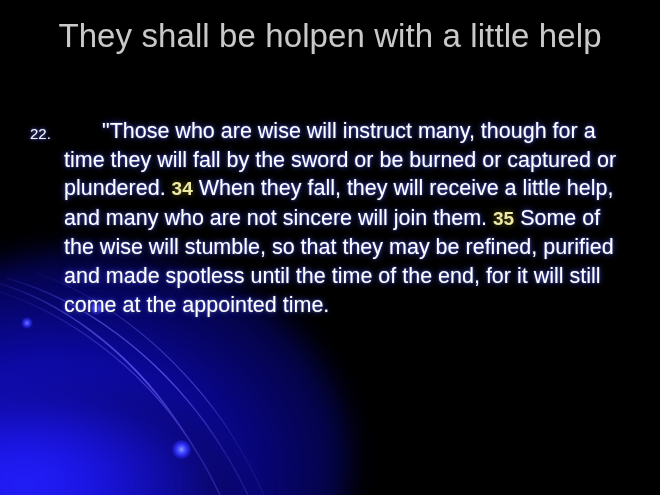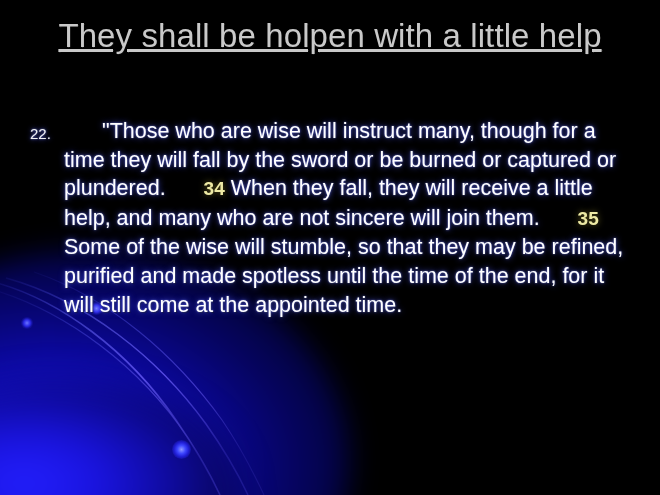--- a/index.html
+++ b/index.html
@@ -87,21 +87,20 @@
     top: 16px;
     width: 604px;
     text-align: center;
     color: #c9c9c9;
     font-size: 33px;
     line-height: 40px;
     font-weight: normal;
     letter-spacing: 0.1px;
     text-shadow: 2px 2px 1px rgba(0,0,0,0.95),
                  1px 1px 0 rgba(60,60,60,0.6);
-    text-decoration: underline;
   }
 
   
   .body-block {
     position: absolute;
     left: 30px;
     top: 117px;
     width: 600px;
     display: flex;
     align-items: flex-start;
@@ -124,21 +123,20 @@
     text-indent: 38px;
     text-shadow: 0 0 6px rgba(70,80,230,0.9),
                  0 0 2px rgba(150,160,255,0.75),
                  1px 1px 1px rgba(0,0,0,0.8);
   }
   .verse {
     color: #eeeaa4;
     font-weight: bold;
     font-size: 19px;
     text-shadow: 0 0 6px rgba(130,120,40,0.8), 1px 1px 1px rgba(0,0,0,0.8);
-    margin-left: 32px;
   }
 </style>
 </head>
 <body>
 
 <div id="slide">
 
   <div class="bg-layer">
     <div class="corner-glow"></div>
     <div class="corner-glow2"></div>

